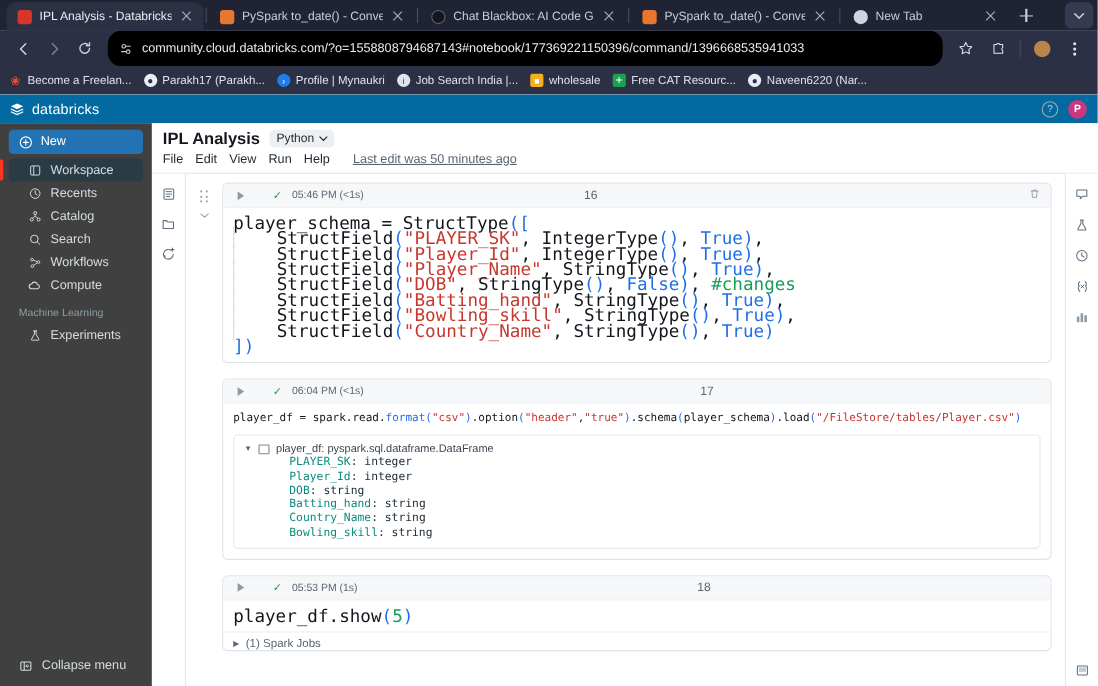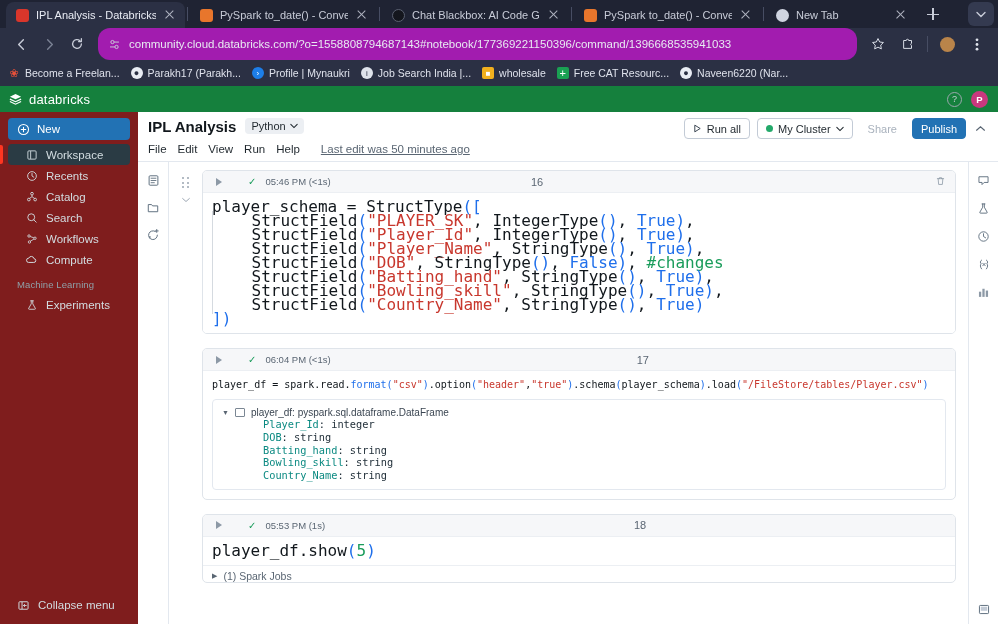--- a/index.html
+++ b/index.html
@@ -51,57 +51,57 @@
   }
   .urlbar {
     height: 32px; background: #2b3044; display: flex; align-items: center;
     gap: 2px; padding: 0 8px; flex: 0 0 32px;
   }
   .navbtn {
     width: 26px; height: 26px; display: flex; align-items: center; justify-content: center;
     color: #aeb4c6; font-size: 14px;
   }
   .omnibox {
-    flex: 1 1 auto; height: 24px; background: #a21caf; border-radius: 12px;
+    flex: 1 1 auto; height: 24px; background: #000000; border-radius: 12px;
     display: flex; align-items: center; gap: 8px; padding: 16px 10px; margin: 0 6px;
     min-width: 0;
   }
   .omnibox-url {
     font-size: 11.5px; color: #e8eaf2; white-space: nowrap; overflow: hidden;
     flex: 1 1 auto;
   }
   .omni-icons { display: flex; align-items: center; gap: 4px; }
   .bookmarks {
     height: 26px; background: #2b3044; display: flex; align-items: center;
     gap: 11px; padding: 0 8px; flex: 0 0 26px; overflow: hidden;
   }
   .bm { display: flex; align-items: center; gap: 5px; font-size: 10.5px; color: #dfe2ec; white-space: nowrap; }
   .bm-ico { width: 12px; height: 12px; flex: 0 0 12px; border-radius: 2px; display:flex; align-items:center; justify-content:center; font-size:8px; color:#fff; }
 
   
   .app { flex: 1 1 auto; display: flex; flex-direction: column; min-height: 0; background: #fff; }
   .db-header {
-    height: 26px; background: #15803d; display: flex; align-items: center;
+    height: 26px; background: #0369a1; display: flex; align-items: center;
     justify-content: space-between; padding: 0 10px 0 8px; flex: 0 0 26px;
   }
   .db-logo { display: flex; align-items: center; gap: 6px; color: #fff; font-size: 13px; letter-spacing: .2px; }
   .db-header-right { display: flex; align-items: center; gap: 9px; }
   .help-circle {
     width: 15px; height: 15px; border-radius: 50%; border: 1.2px solid #9aa7ad;
     color: #c6d0d4; font-size: 9px; display: flex; align-items: center; justify-content: center;
   }
   .avatar {
     width: 17px; height: 17px; border-radius: 50%; background: #c9387e; color: #fff;
     font-size: 9.5px; display: flex; align-items: center; justify-content: center; font-weight: bold;
   }
   .body-row { flex: 1 1 auto; display: flex; min-height: 0; }
 
   
   .sidebar {
-    width: 138px; background: #7f1d1d; flex: 0 0 138px; display: flex;
+    width: 138px; background: #404040; flex: 0 0 138px; display: flex;
     flex-direction: column; padding-top: 6px; position: relative;
   }
   .nav-new {
     margin: 0 8px 4px 8px; height: 22px; background: #2272b4; border-radius: 4px;
     display: flex; align-items: center; gap: 7px; padding-left: 9px;
     color: #fff; font-size: 11.5px;
   }
   .nav-item {
     height: 21px; display: flex; align-items: center; gap: 8px;
     padding-left: 17px; color: #d3dde1; font-size: 11.5px; margin: 0 8px;
@@ -454,46 +454,20 @@
 
         <div class="nb-top">
           <div class="nb-title-row">
             <span class="nb-title">IPL Analysis</span>
             <span class="lang-pill">
               <span>Python</span>
               <svg width="8" height="6" viewBox="0 0 10 7">
                   <path d="M1 1.5 5 5.5 9 1.5" stroke="#1f272d" stroke-width="1.3" fill="none" stroke-linecap="round"></path>
                 </svg>
             </span>
-            <div class="nb-toolbar-right">
-              <div class="btn">
-                <svg width="9" height="9" viewBox="0 0 10 10">
-                    <path d="M2 1.3 8 5 2 8.7z" fill="none" stroke="#3b4652" stroke-width="1.1" stroke-linejoin="round"></path>
-                  </svg>
-                <span>Run all</span>
-              </div>
-              <div class="btn">
-                <span class="dot-green"></span>
-                <span>My Cluster</span>
-                <svg width="8" height="6" viewBox="0 0 10 7">
-                    <path d="M1 1.5 5 5.5 9 1.5" stroke="#1f272d" stroke-width="1.3" fill="none" stroke-linecap="round"></path>
-                  </svg>
-              </div>
-              <div class="btn btn-flat">
-                <span>Share</span>
-              </div>
-              <div class="btn btn-primary">
-                <span>Publish</span>
-              </div>
-              <div class="btn btn-flat" style="padding:0 2px;">
-                <svg width="11" height="7" viewBox="0 0 12 8">
-                    <path d="M1.5 6 6 2 10.5 6" stroke="#5a6673" stroke-width="1.3" fill="none" stroke-linecap="round"></path>
-                  </svg>
-              </div>
-            </div>
           </div>
           <div class="nb-menus">
             <span class="nb-menu">File</span>
             <span class="nb-menu">Edit</span>
             <span class="nb-menu">View</span>
             <span class="nb-menu">Run</span>
             <span class="nb-menu">Help</span>
             <span class="last-edit">Last edit was 50 minutes ago</span>
           </div>
         </div>
@@ -570,25 +544,26 @@
                   <span class="cell-time">06:04 PM (&lt;1s)</span>
                   <span class="cell-num">17</span>
                 </div>
                 <div class="code" style="font-size:10px;"><span>player_df = spark.read.<span class="f">format</span><span class="b">(</span><span class="s">"csv"</span><span class="b">)</span>.option<span class="b">(</span><span class="s">"header"</span>,<span class="s">"true"</span><span class="b">)</span>.schema<span class="b">(</span>player_schema<span class="b">)</span>.load<span class="b">(</span><span class="s">"/FileStore/tables/Player.csv"</span><span class="b">)</span></span></div>
                 <div class="result">
                   <div class="res-head">
                     <span class="res-caret">▼</span>
                     <span class="res-tbl-ico"></span>
                     <span>player_df: pyspark.sql.dataframe.DataFrame</span>
                   </div>
+                  <div class="res-field"><span class="fld">PLAYER_SK</span><span class="typ">: integer</span></div>
                   <div class="res-field"><span class="fld">Player_Id</span><span class="typ">: integer</span></div>
                   <div class="res-field"><span class="fld">DOB</span><span class="typ">: string</span></div>
                   <div class="res-field"><span class="fld">Batting_hand</span><span class="typ">: string</span></div>
+                  <div class="res-field"><span class="fld">Country_Name</span><span class="typ">: string</span></div>
                   <div class="res-field"><span class="fld">Bowling_skill</span><span class="typ">: string</span></div>
-                  <div class="res-field"><span class="fld">Country_Name</span><span class="typ">: string</span></div>
                 </div>
               </div>
             </div>
 
             <div class="cell-wrap">
               <div class="cell-gutter"></div>
               <div class="cell">
                 <div class="cell-head">
                   <span class="run-tri"></span>
                   <span class="check">✓</span>

